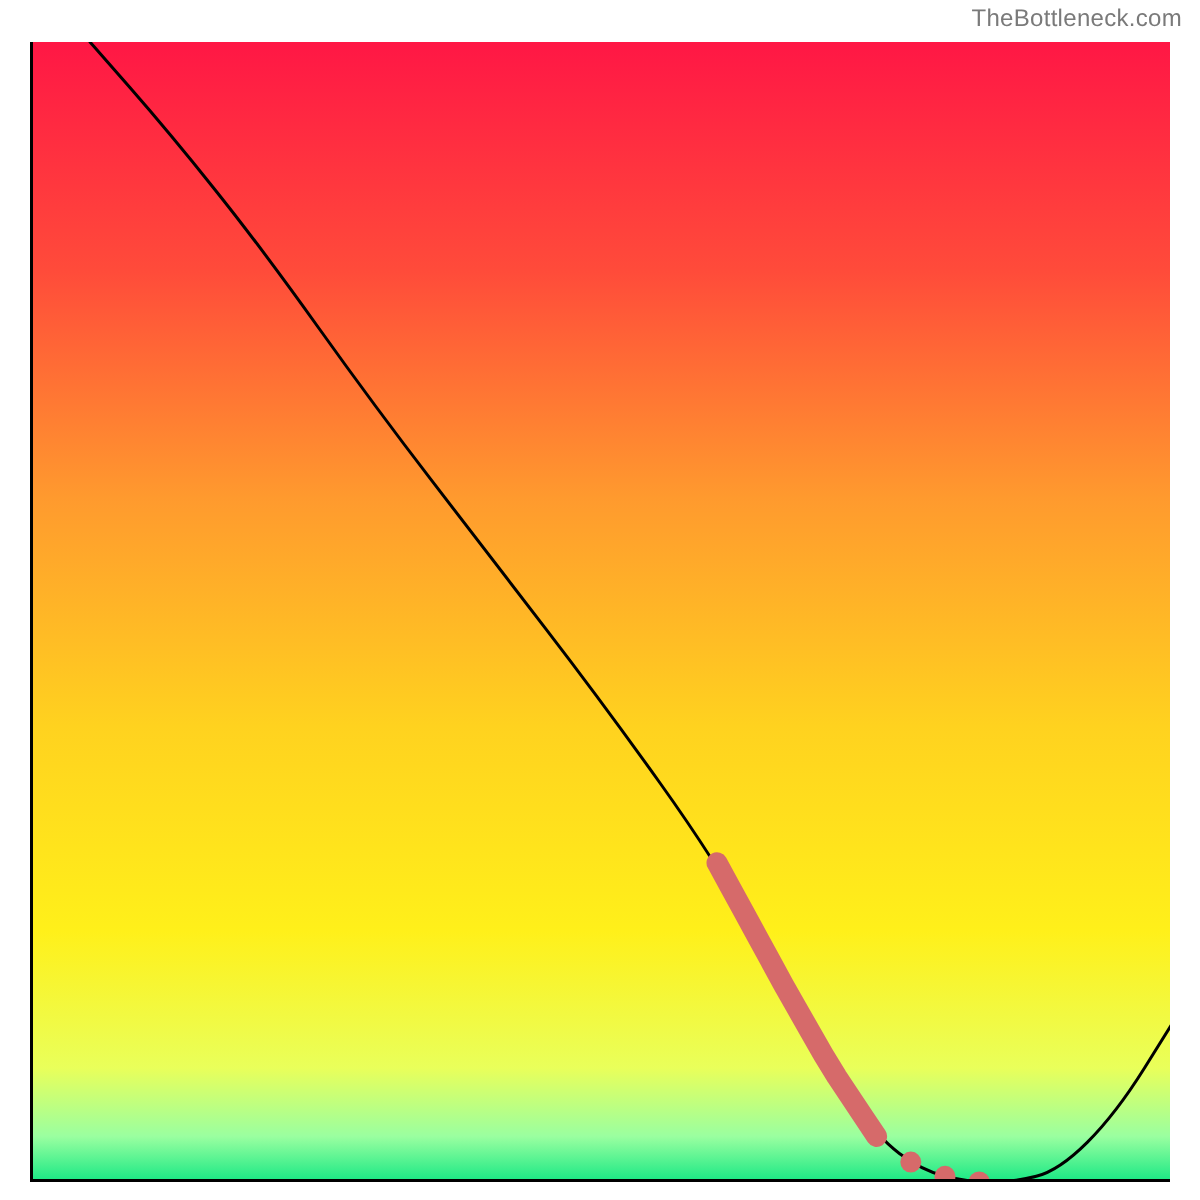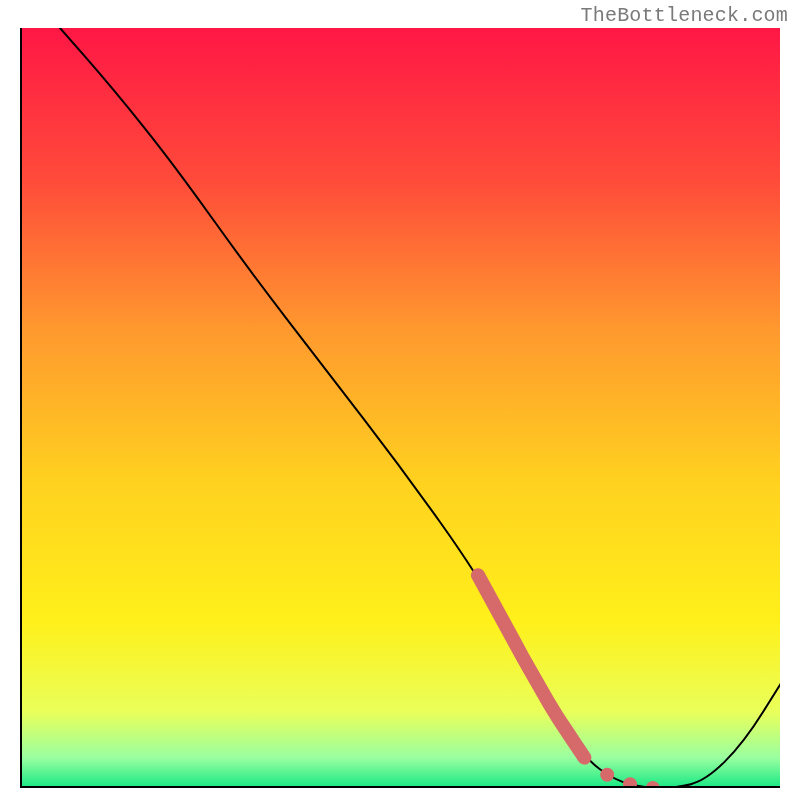--- a/index.html
+++ b/index.html
@@ -2,22 +2,22 @@
 <html><head>
 <meta charset="utf-8">
 <style>
   * { margin: 0; padding: 0; box-sizing: border-box; }
   html, body { width: 800px; height: 800px; overflow: hidden; background: #fff; }
   .wrap { position: relative; width: 800px; height: 800px; }
   .attribution {
     position: absolute;
     top: 4px;
     right: 12px;
-    font-family: Liberation Mono, monospace;
-    font-size: 20px;
+    font-family: Liberation Sans, sans-serif;
+    font-size: 16px;
     color: #7a7a7a;
     font-weight: 500;
     letter-spacing: 0.2px;
   }
   .plot {
     position: absolute;
     left: 20px;
     top: 28px;
     width: 760px;
     height: 760px;

